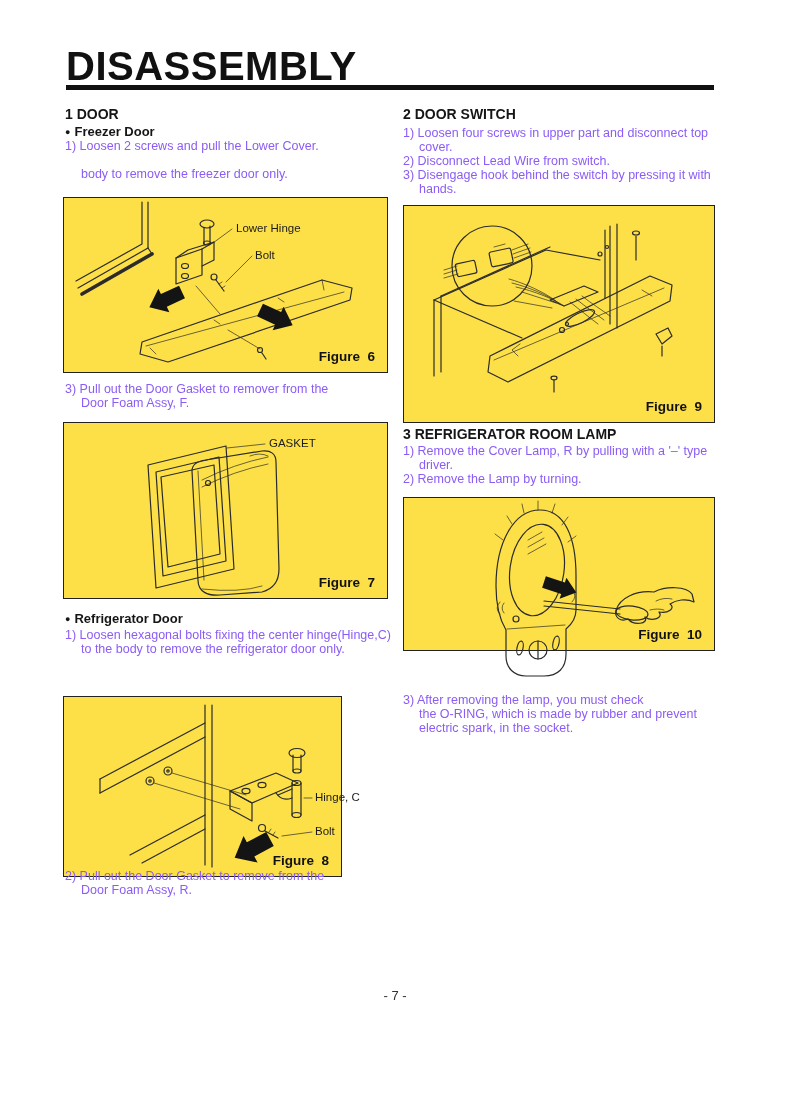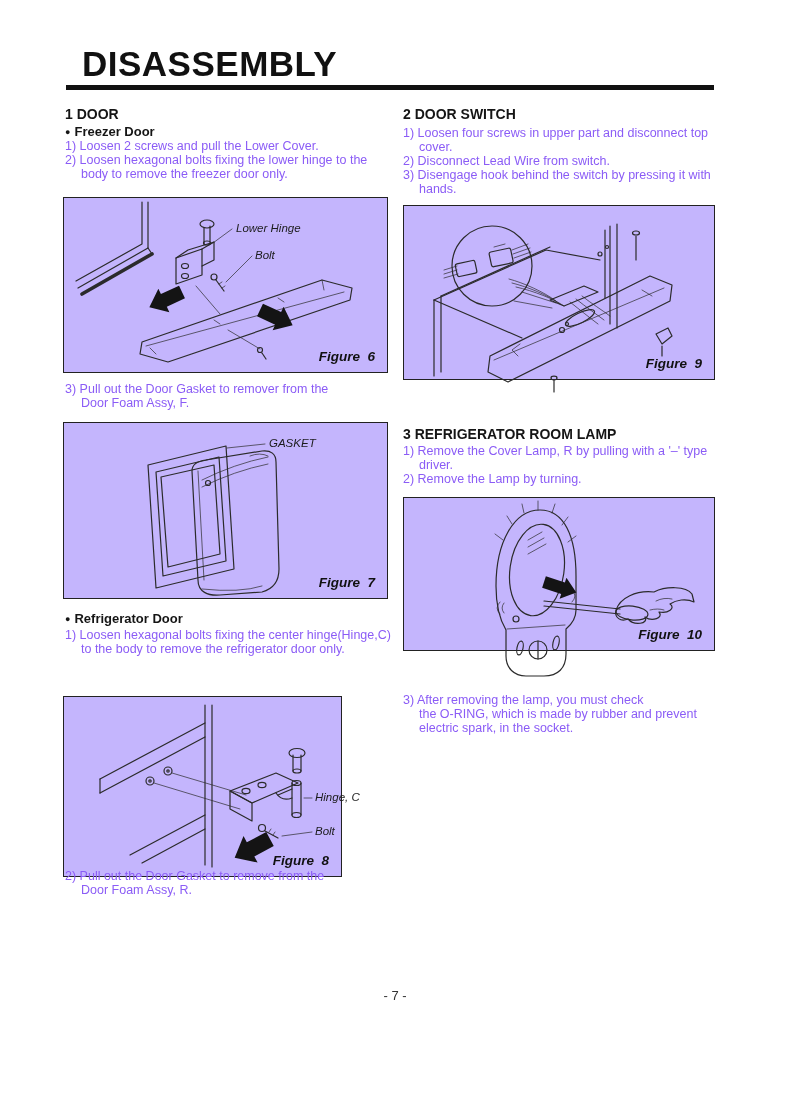--- a/index.html
+++ b/index.html
@@ -1,25 +1,25 @@
 <!DOCTYPE html>
 <html><head>
 <meta charset="utf-8">
 <style>
   html,body{margin:0;padding:0;background:#ffffff;}
   .page{position:relative;width:800px;height:1101px;background:#ffffff;overflow:hidden;
         font-family:"Liberation Sans", sans-serif;color:#1c1c1c;}
-  .title{position:absolute;left:82px;top:44px;font-size:35px;font-weight:bold;
+  .title{position:absolute;left:66px;top:44px;font-size:40px;font-weight:bold;
          letter-spacing:0.5px;color:#111;white-space:pre;}
   .rule{position:absolute;left:66px;top:85px;width:648px;height:5px;background:#111;}
   .h2{position:absolute;font-size:14px;font-weight:bold;color:#151515;white-space:pre;}
   .bh{position:absolute;font-size:13px;font-weight:bold;color:#151515;white-space:pre;}
   .bh .dot{font-size:9px;vertical-align:1px;margin-right:4px;}
   .ln{position:absolute;font-size:12.5px;line-height:14px;color:#8b5cf6;white-space:pre;}
-  .fig{position:absolute;border:1.5px solid #222;background:#c4b5fd;box-sizing:border-box;font-style:italic;}
+  .fig{position:absolute;border:1.5px solid #222;background:#fde047;box-sizing:border-box;}
   .fig svg{display:block;}
   .fig path,.fig ellipse,.fig circle,.fig rect,.fig polyline{
       fill:none;stroke:#2b2b2b;stroke-width:1.2;stroke-linecap:round;stroke-linejoin:round;}
   .fig .arr{fill:#141414;stroke:none;}
   .fig .thick{stroke-width:3.6;}
   .fig .thin{stroke-width:0.7;}
   .figlabel{position:absolute;font-size:11.5px;color:#1c1c1c;white-space:nowrap;}
   .figcap{position:absolute;right:12px;bottom:8px;font-size:13.5px;font-weight:bold;
           color:#111;white-space:pre;}
   .pagenum{position:absolute;left:0;top:988px;width:790px;text-align:center;
@@ -31,21 +31,20 @@
 <div class="page">
 
   <div class="title">DISASSEMBLY</div>
   <div class="rule"></div>
 
   <div class="h2" style="left:65px;top:106px">1 DOOR</div>
 
   <div class="bh" style="left:65px;top:124px"><span class="dot">●</span><span>Freezer Door</span></div>
 
   <div class="ln" style="left:65px;top:139px">1) Loosen 2 screws and pull the Lower Cover.</div>
-  <div class="ln" style="left:65px;top:153px">2) Loosen hexagonal bolts fixing the lower hinge to the</div>
   <div class="ln" style="left:81px;top:167px">body to remove the freezer door only.</div>
 
   <div class="fig" style="left:63px;top:197px;width:325px;height:176px">
     <svg width="322" height="173" viewBox="0 0 322 173">
 
       <path d="M84,4 L84,50 L14,90"></path>
       <path d="M78,4 L78,46 L12,83"></path>
       <path class="thick" d="M88,56 L18,96"></path>
       <path d="M84,50 L88,56"></path>
 
@@ -173,21 +172,21 @@
   <div class="ln" style="left:65px;top:869px">2) Pull out the Door Gasket to remove from the</div>
   <div class="ln" style="left:81px;top:883px">Door Foam Assy, R.</div>
 
   <div class="h2" style="left:403px;top:106px">2 DOOR SWITCH</div>
   <div class="ln" style="left:403px;top:126px">1) Loosen four screws in upper part and disconnect top</div>
   <div class="ln" style="left:419px;top:140px">cover.</div>
   <div class="ln" style="left:403px;top:154px">2) Disconnect Lead Wire from switch.</div>
   <div class="ln" style="left:403px;top:168px">3) Disengage hook behind the switch by pressing it with</div>
   <div class="ln" style="left:419px;top:182px">hands.</div>
 
-  <div class="fig" style="left:403px;top:205px;width:312px;height:175px">
+  <div class="fig" style="left:403px;top:205px;width:312px;height:218px">
     <svg width="309" height="189" viewBox="0 0 309 189">
 
       <path d="M30,94 L30,170"></path>
       <path d="M37,90 L37,166"></path>
       <path d="M30,94 L142,44"></path>
       <path d="M37,90 L146,41"></path>
       <path d="M30,94 L118,132"></path>
       <path d="M142,44 L196,54"></path>
 
       <path d="M206,20 L206,118"></path>

